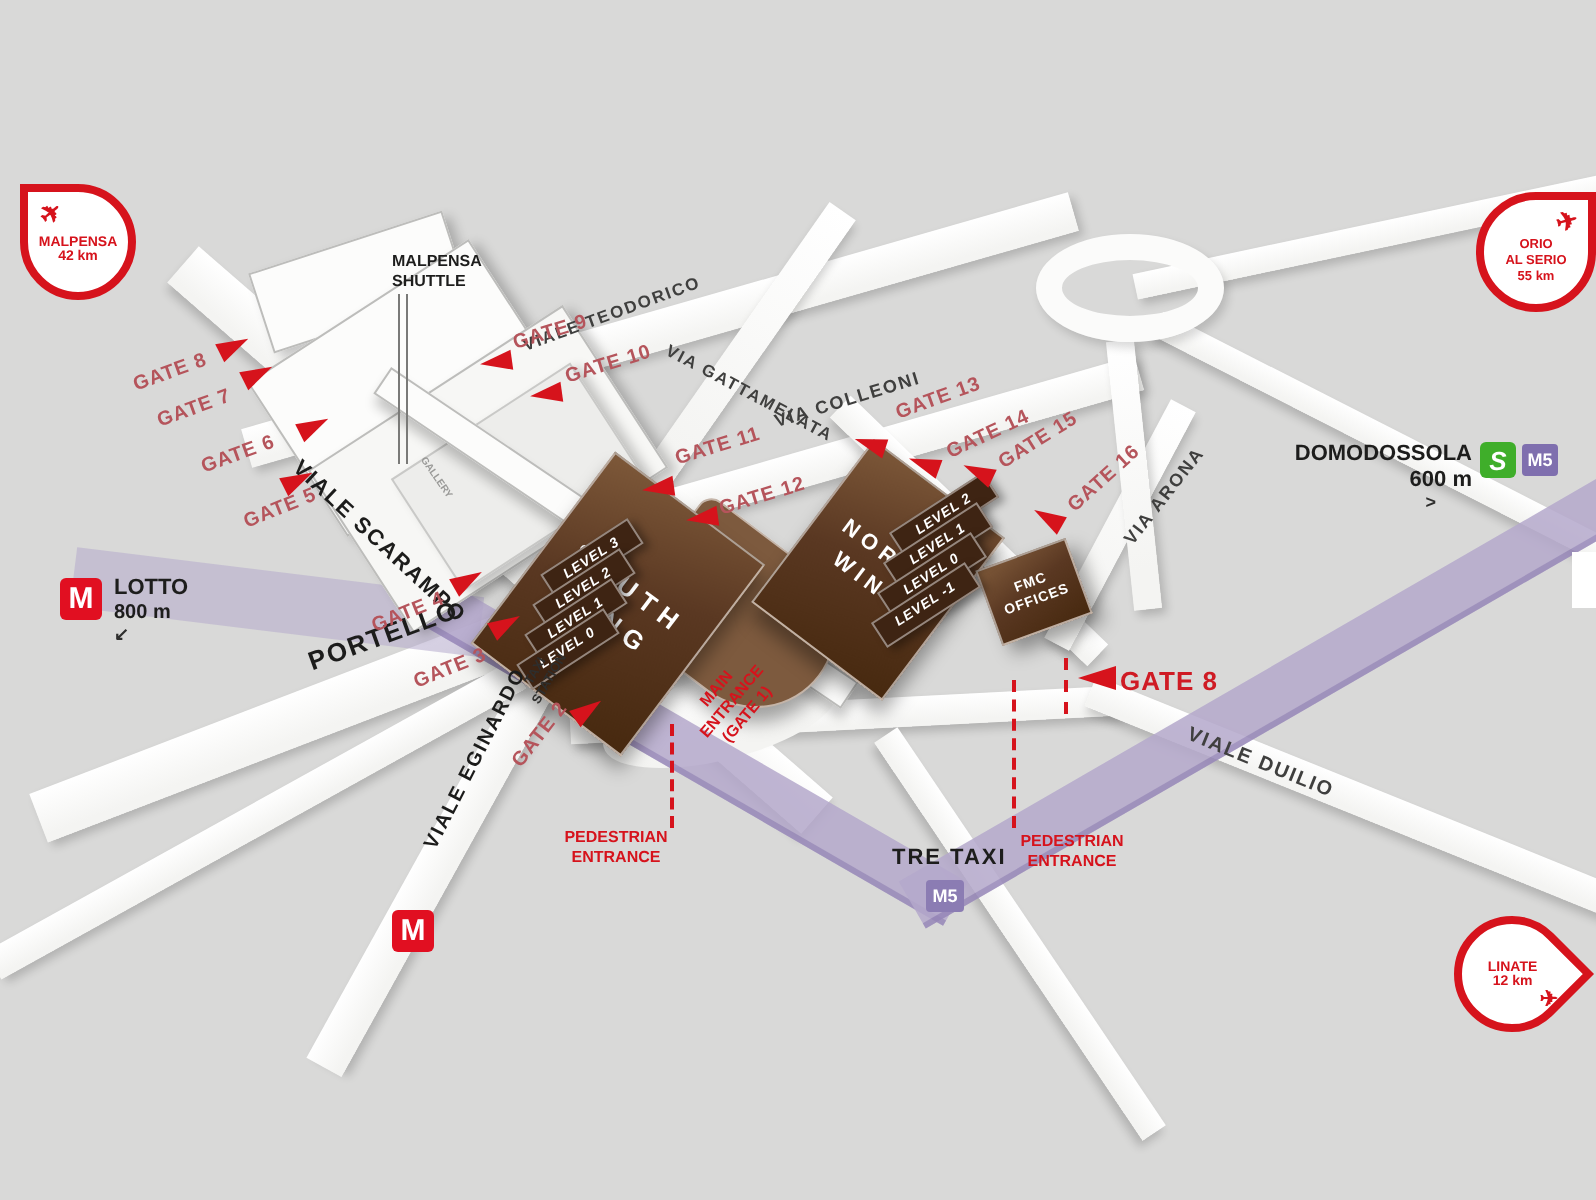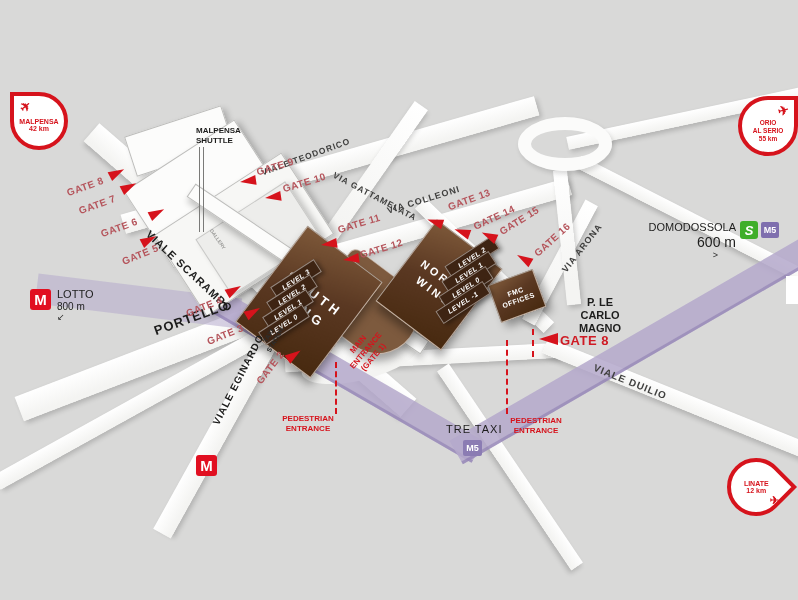--- a/index.html
+++ b/index.html
@@ -43,21 +43,21 @@
            color:#d6131c;font-weight:bold;text-align:center;}
   .plane{position:absolute;color:#d6131c;font-size:13px;line-height:1;}
   .mbadge{position:absolute;background:#e10f21;color:#fff;font-weight:bold;font-size:15px;
           width:21px;height:21px;display:flex;align-items:center;justify-content:center;
           border-radius:3px;z-index:7;}
   .m5badge{position:absolute;background:#8577ae;color:#fff;font-weight:bold;font-size:9px;
            display:flex;align-items:center;justify-content:center;border-radius:2px;z-index:7;}
   .sbadge{position:absolute;background:#3fae2a;color:#fff;font-weight:bold;font-style:italic;
           font-size:13px;display:flex;align-items:center;justify-content:center;
           border-radius:3px;z-index:7;}
-  .stn{position:absolute;color:#1d1d1c;font-weight:normal;z-index:7;line-height:1.15;}
+  .stn{position:absolute;color:#1d1d1c;font-weight:bold;z-index:7;line-height:1.15;}
   .redlabel{position:absolute;color:#d6131c;font-weight:bold;font-size:8px;
             text-align:center;line-height:1.25;z-index:6;white-space:pre-line;}
   .dash{position:absolute;border-left:2px dashed #d6131c;width:0;z-index:6;}
   .blk{position:absolute;color:#1d1d1c;font-weight:bold;z-index:6;}
 </style>
 </head>
 <body>
 
 <div id="map">
 
@@ -121,23 +121,20 @@
 
   <div class="rlabel" style="left:152px;top:228px;font-size:11px;color:#1c1c1b;transform:rotate(43deg);transform-origin:left top;">VIALE SCARAMPO</div>
   <div class="rlabel" style="left:260px;top:168px;font-size:8.5px;transform:rotate(-20deg);transform-origin:left top;">VIALE TEODORICO</div>
   <div class="rlabel" style="left:336px;top:170px;font-size:8.5px;transform:rotate(28deg);transform-origin:left top;">VIA GATTAMELATA</div>
   <div class="rlabel" style="left:386px;top:206px;font-size:9px;transform:rotate(-17deg);transform-origin:left top;">VIA COLLEONI</div>
   <div class="rlabel" style="left:560px;top:268px;font-size:9px;transform:rotate(-52deg);transform-origin:left top;">VIA ARONA</div>
   <div class="rlabel" style="left:596px;top:362px;font-size:10px;transform:rotate(22deg);transform-origin:left top;">VIALE DUILIO</div>
   <div class="rlabel pre" style="left:188px;top:372px;font-size:10px;color:#1c1c1b;text-align:center;transform:rotate(-63deg);line-height:1.5;">VIALE
 EGINARDO</div>
   <div class="rlabel" style="left:152px;top:324px;font-size:13px;color:#1c1c1b;transform:rotate(-20deg);transform-origin:left top;">PORTELLO</div>
-  <div class="blk pre" style="left:555px;top:296px;width:90px;font-size:11px;text-align:center;line-height:1.2;">P. LE
-CARLO
-MAGNO</div>
 
   <div class="gate" style="left:251px;top:362px;transform:rotate(-52deg);">GATE 2</div>
   <div class="tri r" style="left:286px;top:350px;transform:rotate(-35deg);"></div>
   <div class="gate" style="left:206px;top:329px;transform:rotate(-22deg);">GATE 3</div>
   <div class="tri r" style="left:245px;top:307px;transform:rotate(-30deg);"></div>
   <div class="gate" style="left:185px;top:301px;transform:rotate(-22deg);">GATE 4</div>
   <div class="tri r" style="left:226px;top:285px;transform:rotate(-30deg);"></div>
   <div class="gate" style="left:121px;top:249px;transform:rotate(-22deg);">GATE 5</div>
   <div class="tri r" style="left:141px;top:235px;transform:rotate(-27deg);"></div>
   <div class="gate" style="left:100px;top:222px;transform:rotate(-20deg);">GATE 6</div>
@@ -185,21 +182,21 @@
     <div class="stn" style="position:static;font-size:9px;color:#2e2e2d;">↙</div>
   </div>
 
   <div class="mbadge" style="left:196px;top:455px;">M</div>
 
   <div class="stn" style="left:446px;top:423px;font-size:11px;letter-spacing:1px;">TRE TAXI</div>
   <div class="m5badge" style="left:463px;top:440px;width:19px;height:16px;background:#8b7cb3;">M5</div>
 
   <div class="stn" style="left:608px;top:221px;width:128px;text-align:right;font-size:11px;">
     <div>DOMODOSSOLA</div>
-    <div style="font-size:14px;">600 m</div>
+    <div style="font-size:11px;">600 m</div>
     <div style="font-size:9px;color:#2e2e2d;padding-right:18px;">&gt;</div>
   </div>
   <div class="sbadge" style="left:740px;top:221px;width:18px;height:18px;">S</div>
   <div class="m5badge" style="left:761px;top:222px;width:18px;height:16px;background:#7f6fae;">M5</div>
 
   <div class="airport" style="left:10px;top:92px;width:50px;height:50px;border-radius:0 50% 50% 50%;">
     <span class="plane" style="left:6px;top:4px;transform:rotate(-40deg);">✈</span>
     <div class="pre" style="font-size:7px;margin-top:8px;">MALPENSA</div>
     <div style="font-size:7px;">42 km</div>
   </div>

